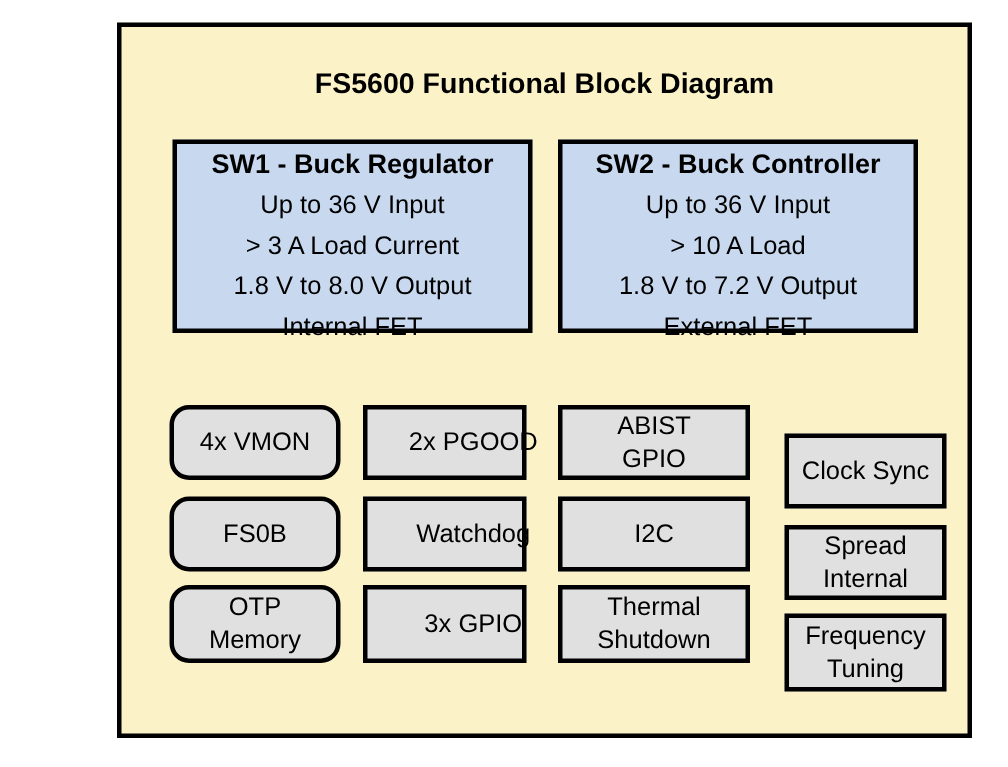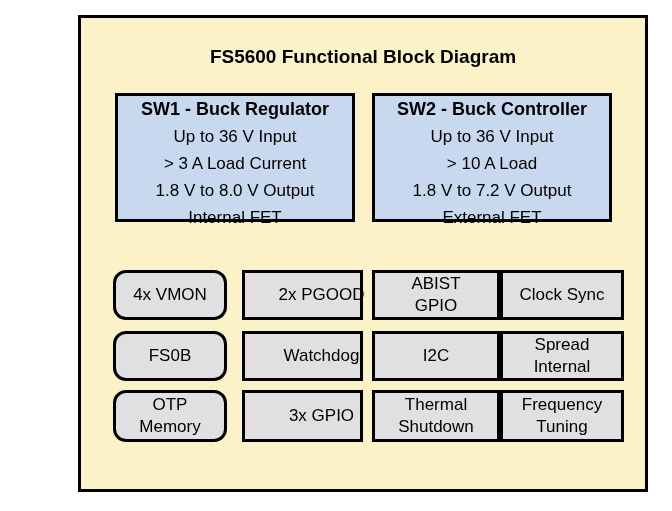--- a/index.html
+++ b/index.html
@@ -69,23 +69,23 @@
     justify-content: center;
     text-align: center;
   }
   .fb-line {
     font-size: 17px;
     line-height: 22px;
     white-space: nowrap;
   }
   
   .c1 { left: 32px;  width: 114px; border-radius: 13px; }
-  .c2 { left: 161px; width: 121px; padding-left: 38px; }
+  .c2 { left: 161px; width: 109px; padding-left: 38px; }
   .c3 { left: 291px; width: 128px; }
-  .c4 { left: 419px; width: 124px; }
+  .c4 { left: 442px; width: 108px; margin-top: 19px; }
   
   .r1 { top: 252px; height: 50px; }
   .r2 { top: 313px; height: 50px; }
   .r3 { top: 372px; height: 52px; }
 </style>
 </head>
 <body>
 
 <div class="frame">
 

